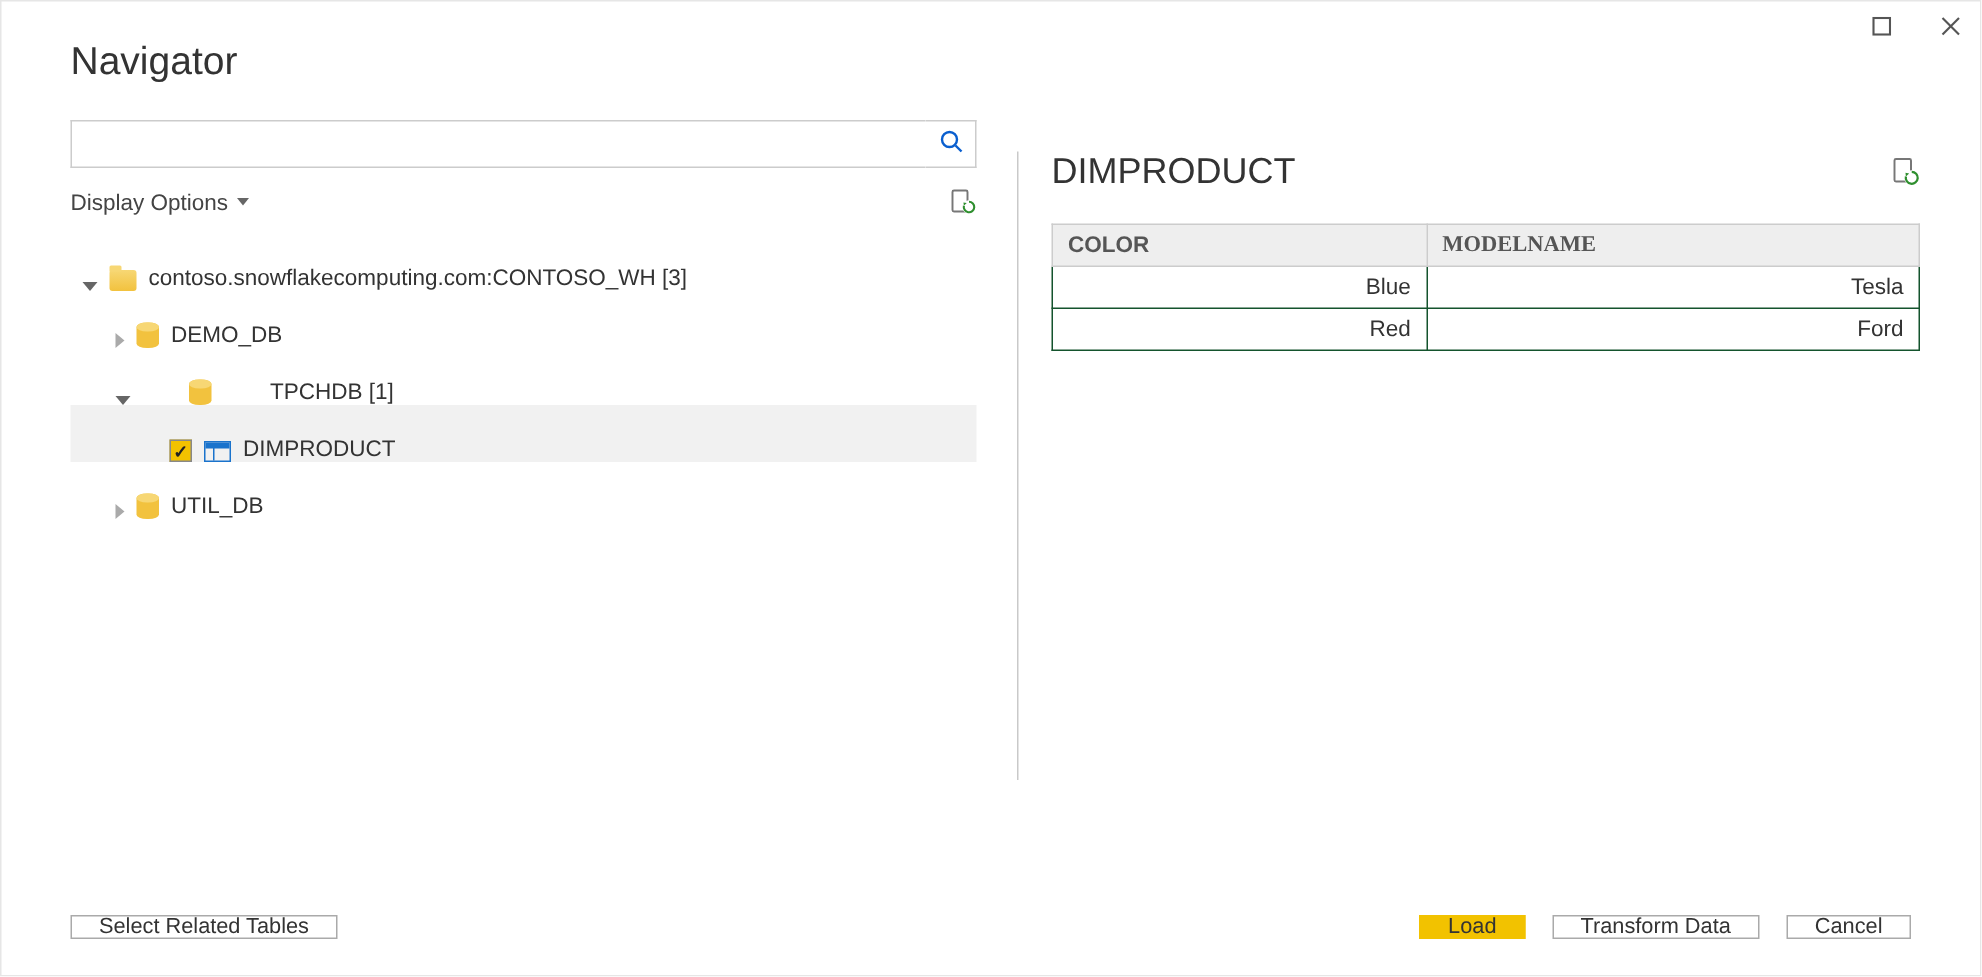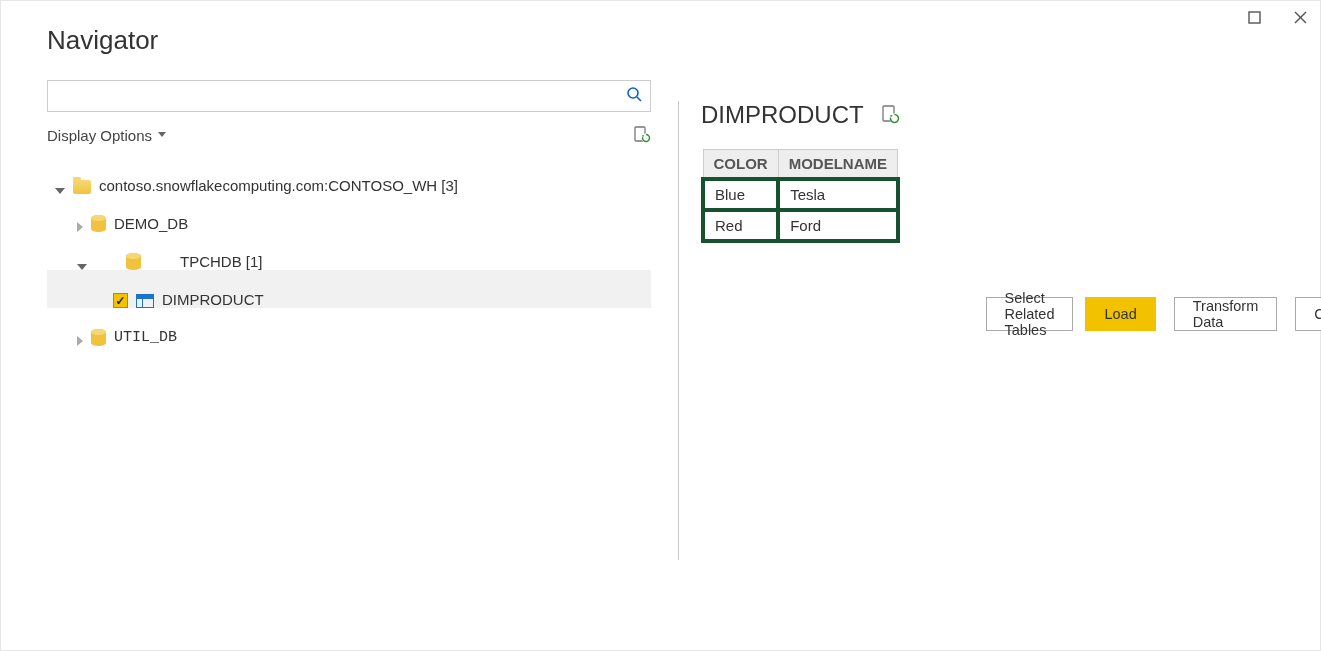--- a/index.html
+++ b/index.html
@@ -8,21 +8,21 @@
     width: 1321px; height: 651px;
     font-family: "Segoe UI", Arial, sans-serif;
     color: #333;
     background: #fff;
   }
   .dialog {
     width: 1321px; height: 651px;
     position: relative;
     border: 1px solid #e6e6e6;
     display: flex;
-    flex-direction: row;
+    flex-direction: column;
   }
   .window-controls {
     position: absolute;
     top: 8px; right: 12px;
     display: flex;
     gap: 30px;
     color: #444;
     font-size: 16px;
   }
   .win-btn { width: 16px; height: 16px; display:flex; align-items:center; justify-content:center; cursor:default;}
@@ -198,30 +198,31 @@
   .preview-table th{
     background:#eee;
     text-align:left;
     font-weight:700;
     color:#555;
     padding:5px 10px;
     border:1px solid #ccc;
   }
   .preview-table td{
     padding:5px 10px;
-    border:4px solid #14532d;
+    border:1px solid #14532d;
+    text-align:right;
   }
   .footer{
     display:flex;
     align-items:center;
     justify-content:space-between;
     padding: 0 46px 24px 46px;
   }
   .btn {
-    height:34px;
+    height:16px;
     border:1px solid #aaa;
     background:#fff;
     padding: 0 18px;
     font-size:14.5px;
     display:flex; align-items:center; justify-content:center;
     cursor:default;
     color:#333;
   }
   .btn.primary{
     background:#f2c200;
@@ -307,21 +308,21 @@
 
 
         <div class="tree-row row-selected" style="padding-left:66px;">
           <span class="chk">✓</span>
           <span class="table-icon">
               <span class="hdr"></span>
             </span>
           <span>DIMPRODUCT</span>
         </div>
 
-        <div class="tree-row" style="padding-left:30px;font-family:Liberation Mono, monospace;">
+        <div class="tree-row" style="padding-left:30px;">
           <span class="arrow right"></span>
           <span class="db-icon"></span>
           <span>UTIL_DB</span>
         </div>
 
       </div>
     </div>
 
     <div class="divider"></div>
 
@@ -335,21 +336,21 @@
             <path d="M14.5 9.5 a4 4 0 1 1 -3.9 3.1" fill="none" stroke="#2f8f2f" stroke-width="1.5"></path>
             <path d="M10.6 12.6 l-0.3 -2.5 l2.5 0.5 z" fill="#2f8f2f"></path>
           </svg>
         </span>
       </div>
 
       <table class="preview-table">
         <thead>
           <tr>
             <th style="width:95px;">COLOR</th>
-            <th style="width:125px;">MODELNAME</th>
+            <th style="width:125px;font-family:Liberation Serif, serif;">MODELNAME</th>
           </tr>
         </thead>
         <tbody>
           <tr>
             <td>Blue</td>
             <td>Tesla</td>
           </tr>
           <tr>
             <td>Red</td>
             <td>Ford</td>

